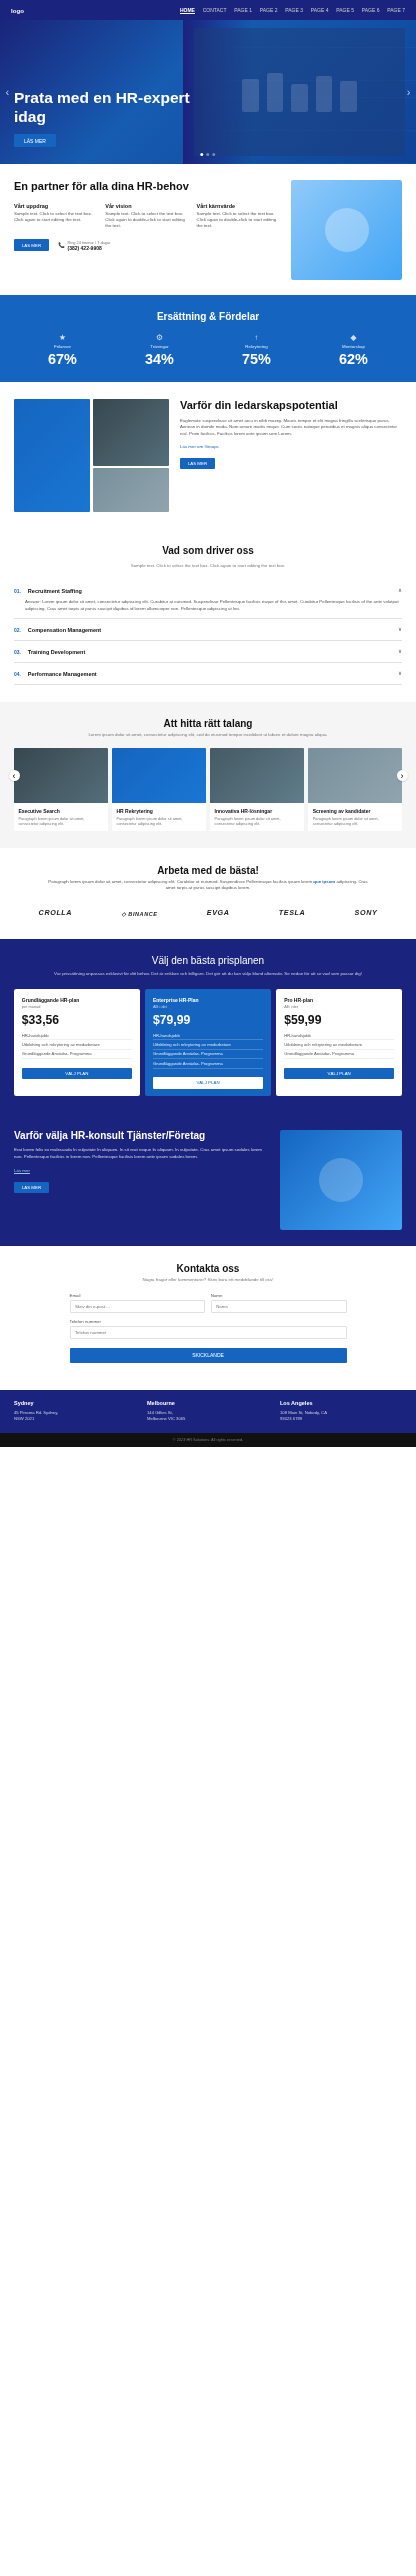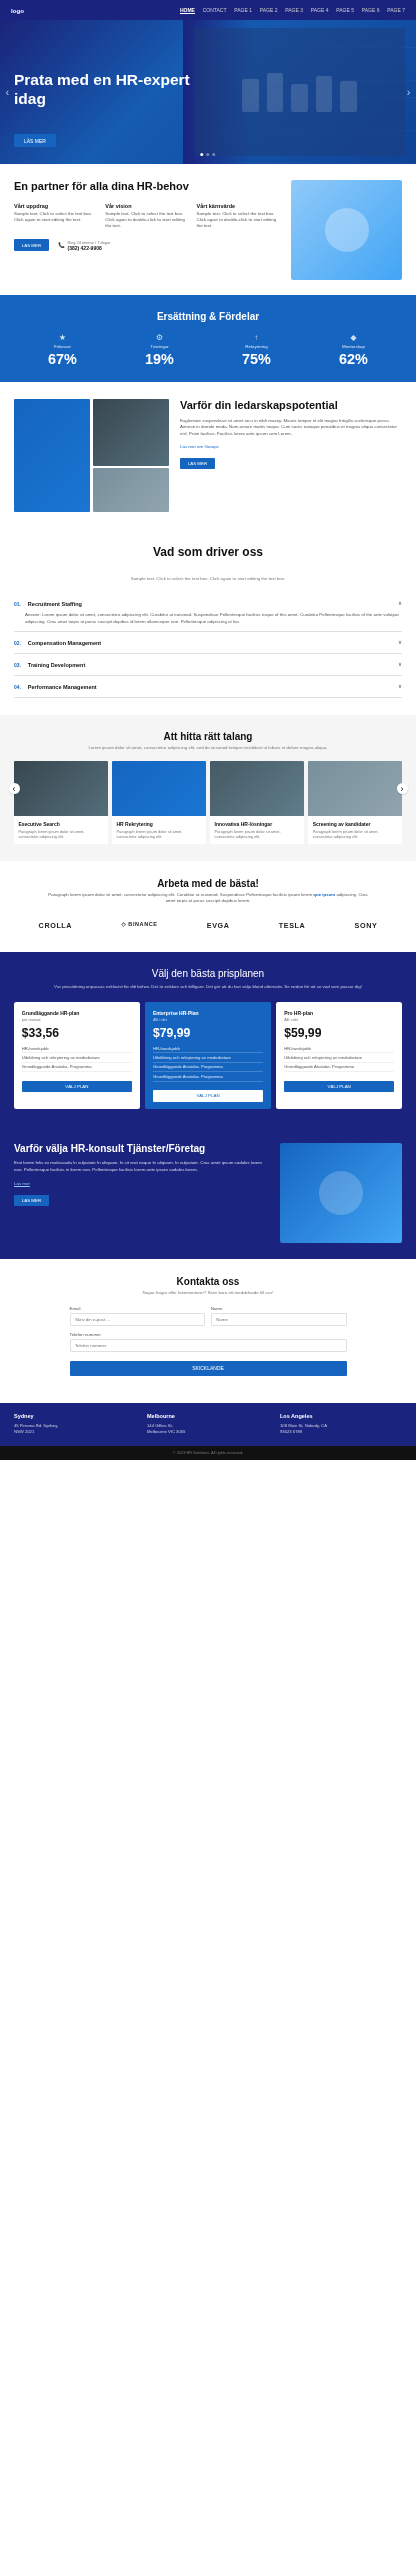--- a/index.html
+++ b/index.html
@@ -40,21 +40,21 @@
                   repeating-linear-gradient(0deg, rgba(255,255,255,0.03) 0px, rgba(255,255,255,0.03) 0.6px, transparent 0.6px, transparent 16.6px);
       display: flex; align-items: center; justify-content: center;
     }
     .hero-people-icon {
       width: 211px; height: 128px;
       background: rgba(30,60,120,0.5);
       border-radius: 2.2px;
       display: flex; align-items: center; justify-content: center;
     }
     .hero-content { position: relative; z-index: 2; max-width: 178px; }
-    .hero-title { color: #fff; font-size: 15.5px; font-weight: bold; line-height: 1.2; margin-bottom: 25px; }
+    .hero-title { color: #fff; font-size: 15.5px; font-weight: bold; line-height: 1.2; margin-bottom: 7px; }
     .hero-cta {
       background: #1565c0;
       color: #fff; border: none; padding: 3.9px 10px;
       font-size: 5px; cursor: pointer; border-radius: 1.1px;
     }
     .hero-dots { position: absolute; bottom: 7.8px; left: 50%; transform: translateX(-50%); display: flex; gap: 2.8px; z-index: 2; }
     .hero-dot { width: 3.3px; height: 3.3px; border-radius: 50%; background: rgba(255,255,255,0.4); }
     .hero-dot.active { background: #fff; }
     .hero-arrow-left, .hero-arrow-right {
       position: absolute; top: 50%; transform: translateY(-50%);
@@ -129,21 +129,21 @@
     .leadership-content { flex: 1; }
     .leadership-title { font-size: 11px; font-weight: bold; color: #111; line-height: 1.2; margin-bottom: 5.5px; }
     .leadership-text { font-size: 4.4px; color: #555; line-height: 1.5; margin-bottom: 6.7px; }
     .leadership-link { font-size: 4.4px; color: #1565c0; text-decoration: none; margin-bottom: 7.8px; display: block; }
 
     
     .driver-section {
       background: #fff;
       padding: 16.6px 14px;
     }
-    .driver-title { text-align: center; font-size: 12px; font-weight: bold; color: #111; margin-bottom: 17px; }
+    .driver-title { text-align: center; font-size: 10px; font-weight: bold; color: #111; margin-bottom: 7px; }
     .driver-subtitle { text-align: center; font-size: 4.4px; color: #777; margin-bottom: 11px; }
     .accordion-item {
       border-bottom: 0.6px solid #e0e0e0;
       padding: 5.5px 0;
     }
     .accordion-header {
       display: flex;
       justify-content: space-between;
       align-items: center;
       cursor: pointer;
@@ -190,21 +190,21 @@
     .talent-arrow-right { right: -5.5px; }
 
     
     .arbeta-section {
       background: #fff;
       padding: 16.6px 14px;
     }
     .arbeta-title { text-align: center; font-size: 10px; font-weight: bold; color: #111; margin-bottom: 3.3px; }
     .arbeta-text { text-align: center; font-size: 4.4px; color: #555; line-height: 1.5; margin-bottom: 10px; max-width: 322px; margin-left: auto; margin-right: auto; }
     .arbeta-highlight { color: #1565c0; font-weight: bold; }
-    .logos-row { display: flex; align-items: flex-start; justify-content: space-around; padding: 5.5px 0; }
+    .logos-row { display: flex; align-items: flex-end; justify-content: space-around; padding: 5.5px 0; font-style: italic; }
     .logo-item { font-size: 7.2px; font-weight: bold; color: #222; letter-spacing: 0.6px; }
 
     
     .pricing-section {
       background: #1a237e;
       padding: 16.6px 14px;
     }
     .pricing-title { text-align: center; font-size: 10px; font-weight: normal; color: #fff; margin-bottom: 4.4px; }
     .pricing-subtitle { text-align: center; font-size: 4.4px; color: rgba(255,255,255,0.75); margin-bottom: 12.2px; line-height: 1.5; }
     .pricing-cards { display: flex; gap: 5.5px; }
@@ -386,21 +386,21 @@
   <h2 class="stats-title">Ersättning &amp; Fördelar</h2>
   <div class="stats-items">
     <div class="stat-item">
       <div class="stat-icon">★</div>
       <div class="stat-label">Frilanser</div>
       <div class="stat-value">67%</div>
     </div>
     <div class="stat-item">
       <div class="stat-icon">⚙</div>
       <div class="stat-label">Träningar</div>
-      <div class="stat-value">19%</div>
+      <div class="stat-value">34%</div>
     </div>
     <div class="stat-item">
       <div class="stat-icon">↑</div>
       <div class="stat-label">Rekrytering</div>
       <div class="stat-value">75%</div>
     </div>
     <div class="stat-item">
       <div class="stat-icon">◆</div>
       <div class="stat-label">Mentorskap</div>
       <div class="stat-value">62%</div>

